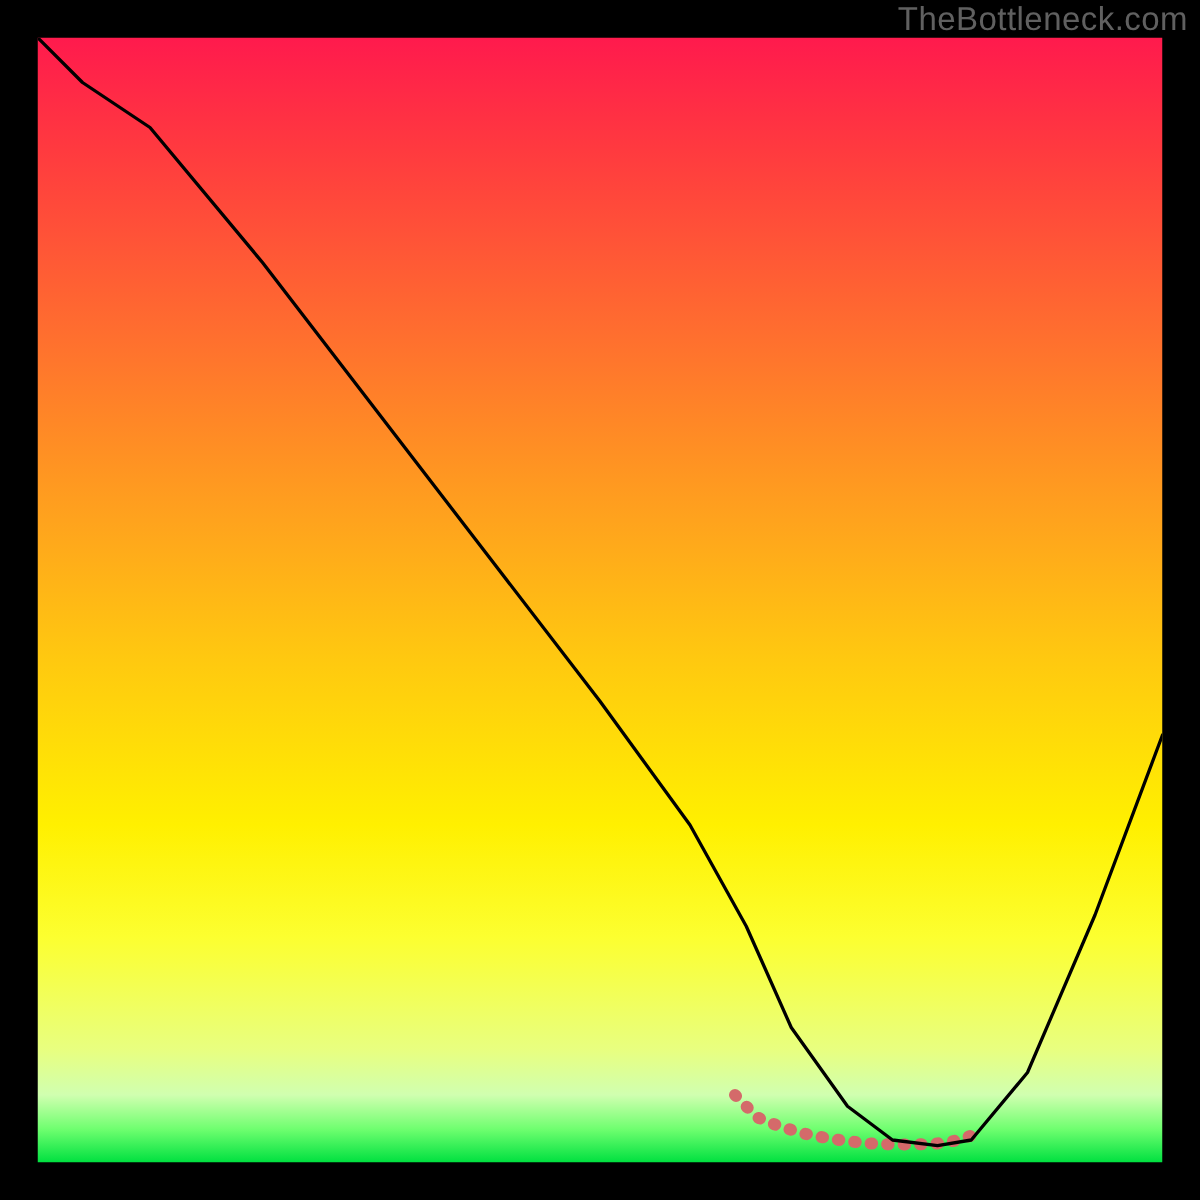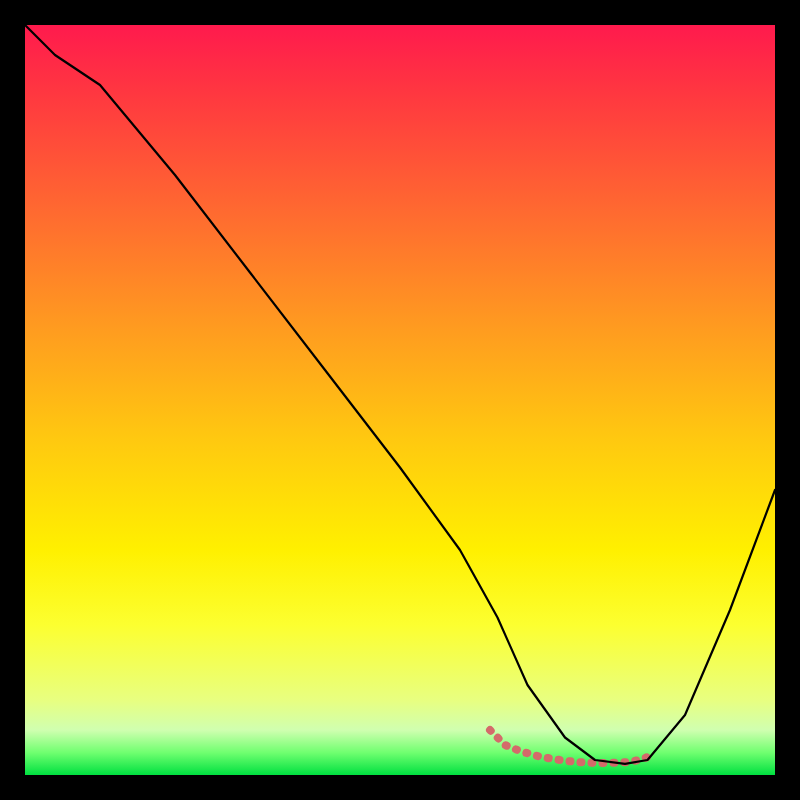--- a/index.html
+++ b/index.html
@@ -60,13 +60,14 @@
 <body>
 
 <div class="frame">
   <div class="plot">
     <div class="gradient"></div>
     <svg class="svg-layer" viewBox="0 0 750 750" preserveAspectRatio="none">
       <path fill="none" stroke-linecap="round" stroke-linejoin="round" id="highlight-path" d="M465.0 705.0 L480.0 720.0 L495.0 726.0 L510.0 730.5 L525.0 733.5 L540.0 735.8 L555.0 737.3 L570.0 738.0 L585.0 738.0 L600.0 737.3 L615.0 735.0 L630.0 729.0 " stroke="#d46a6a" stroke-width="8" stroke-dasharray="1 10"></path>
       <path fill="none" stroke-linecap="round" stroke-linejoin="round" id="curve-path" d="M0.0 0.0 L30.0 30.0 L75.0 60.0 L150.0 150.0 L225.0 247.5 L300.0 345.0 L375.0 442.5 L435.0 525.0 L472.5 592.5 L502.5 660.0 L540.0 712.5 L570.0 735.0 L600.0 738.8 L622.5 735.0 L660.0 690.0 L705.0 585.0 L750.0 465.0 " stroke="#000000" stroke-width="2.2"></path>
     </svg>
   </div>
+  <div class="watermark">TheBottleneck.com</div>
 </div>
 
 </body></html>

